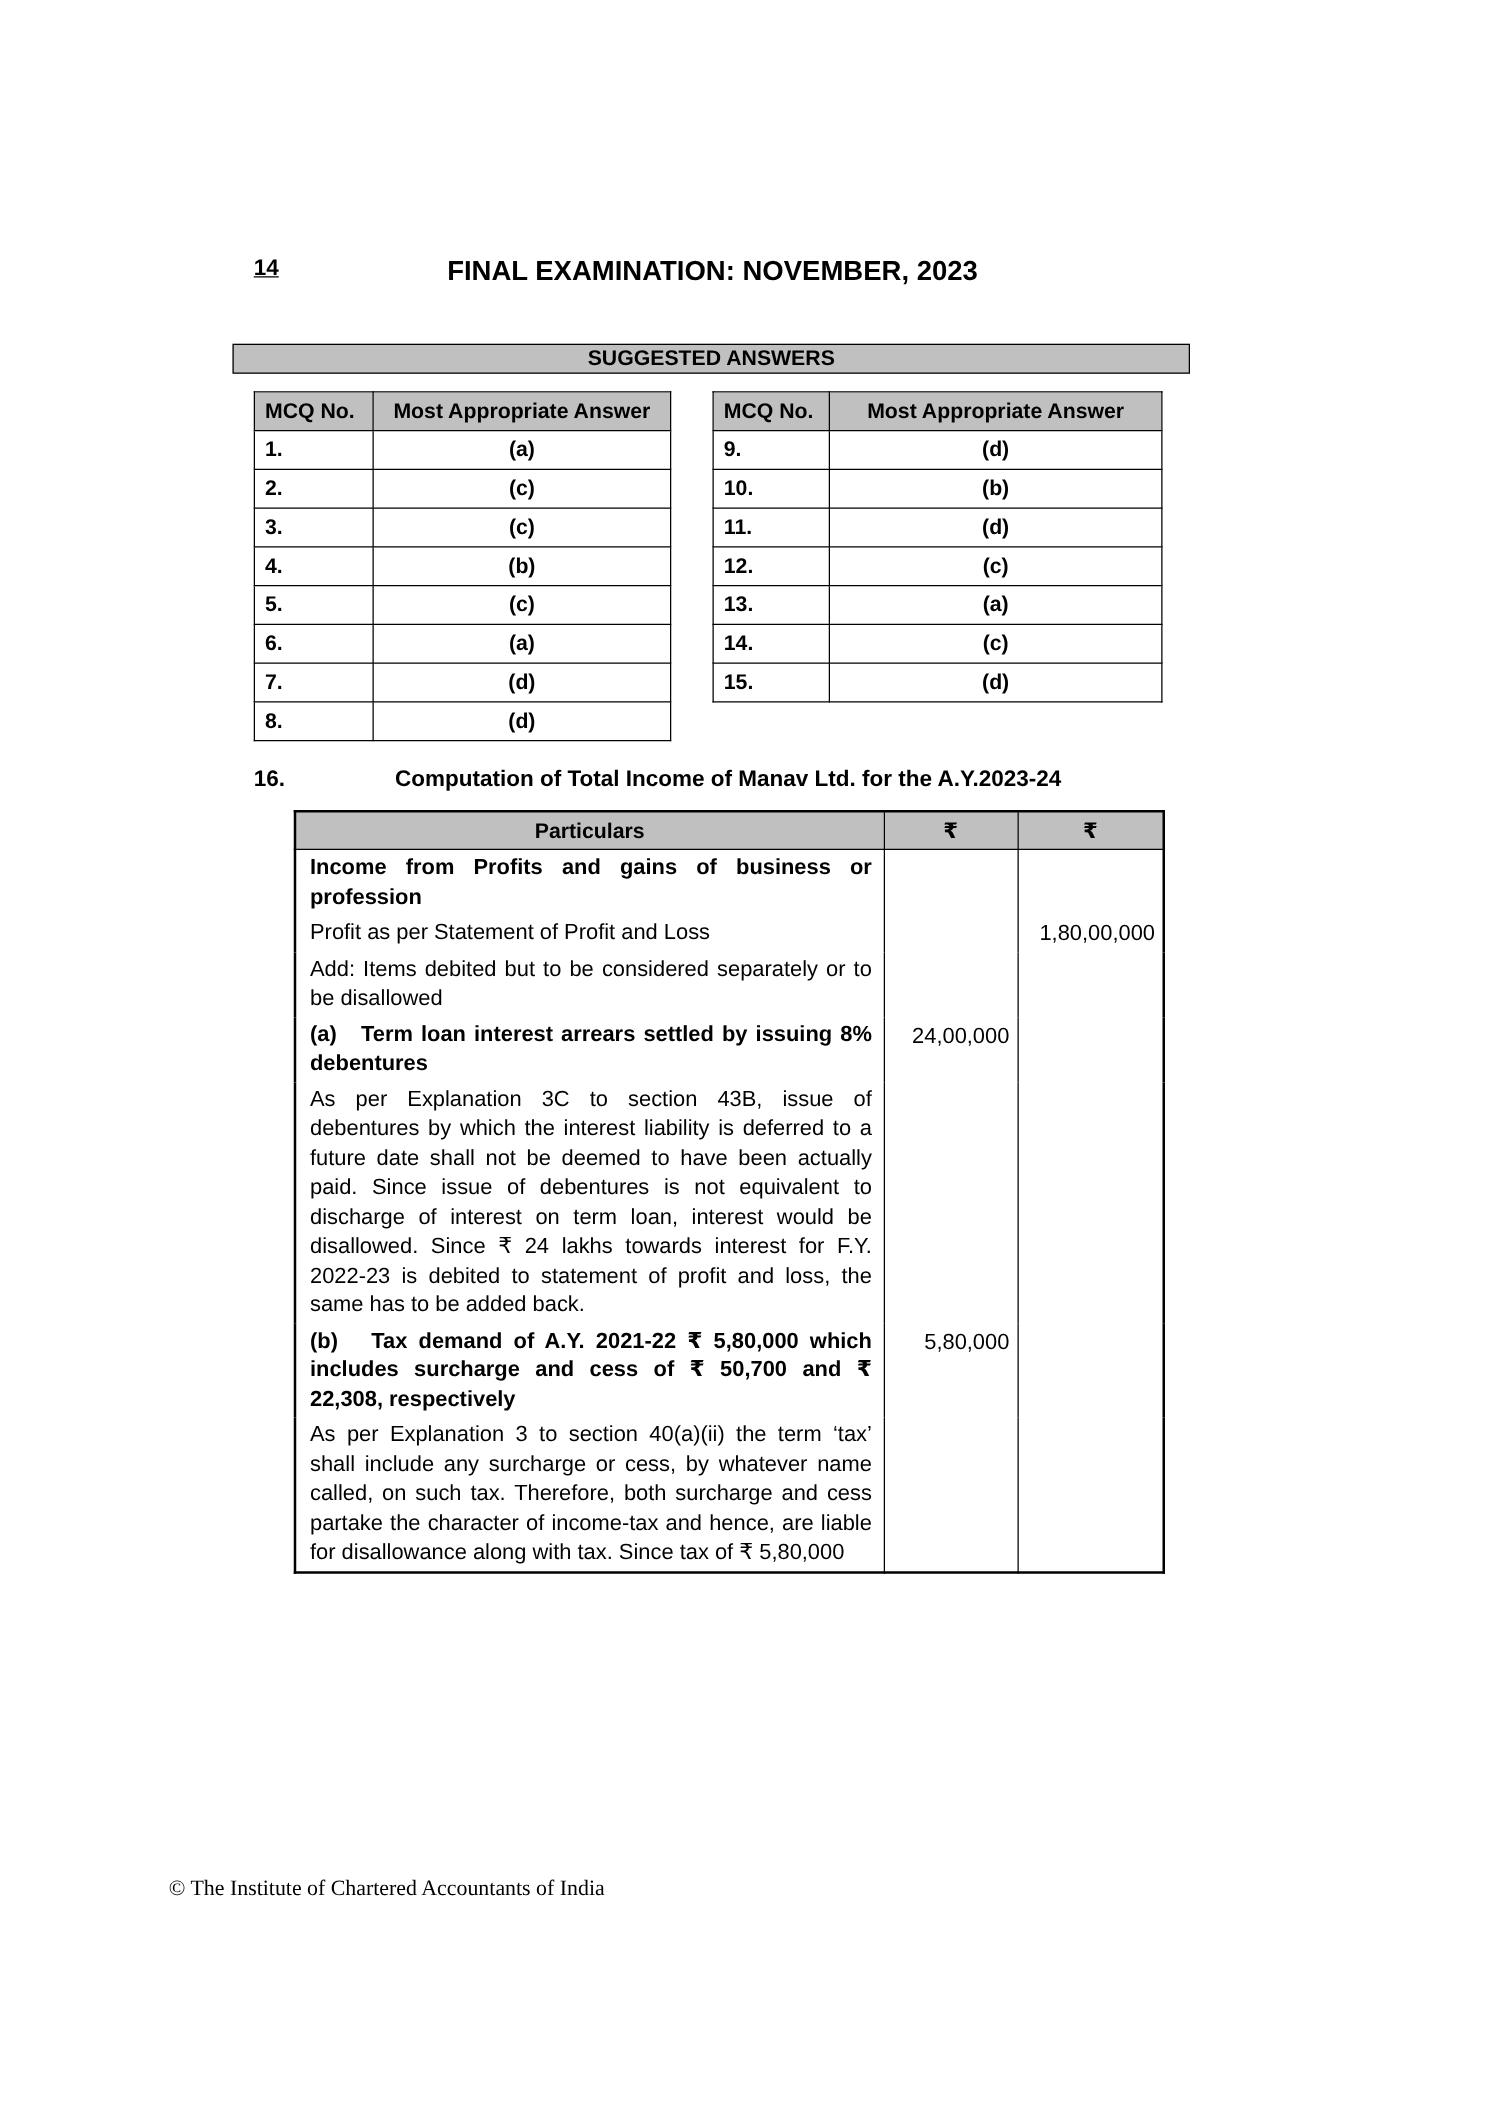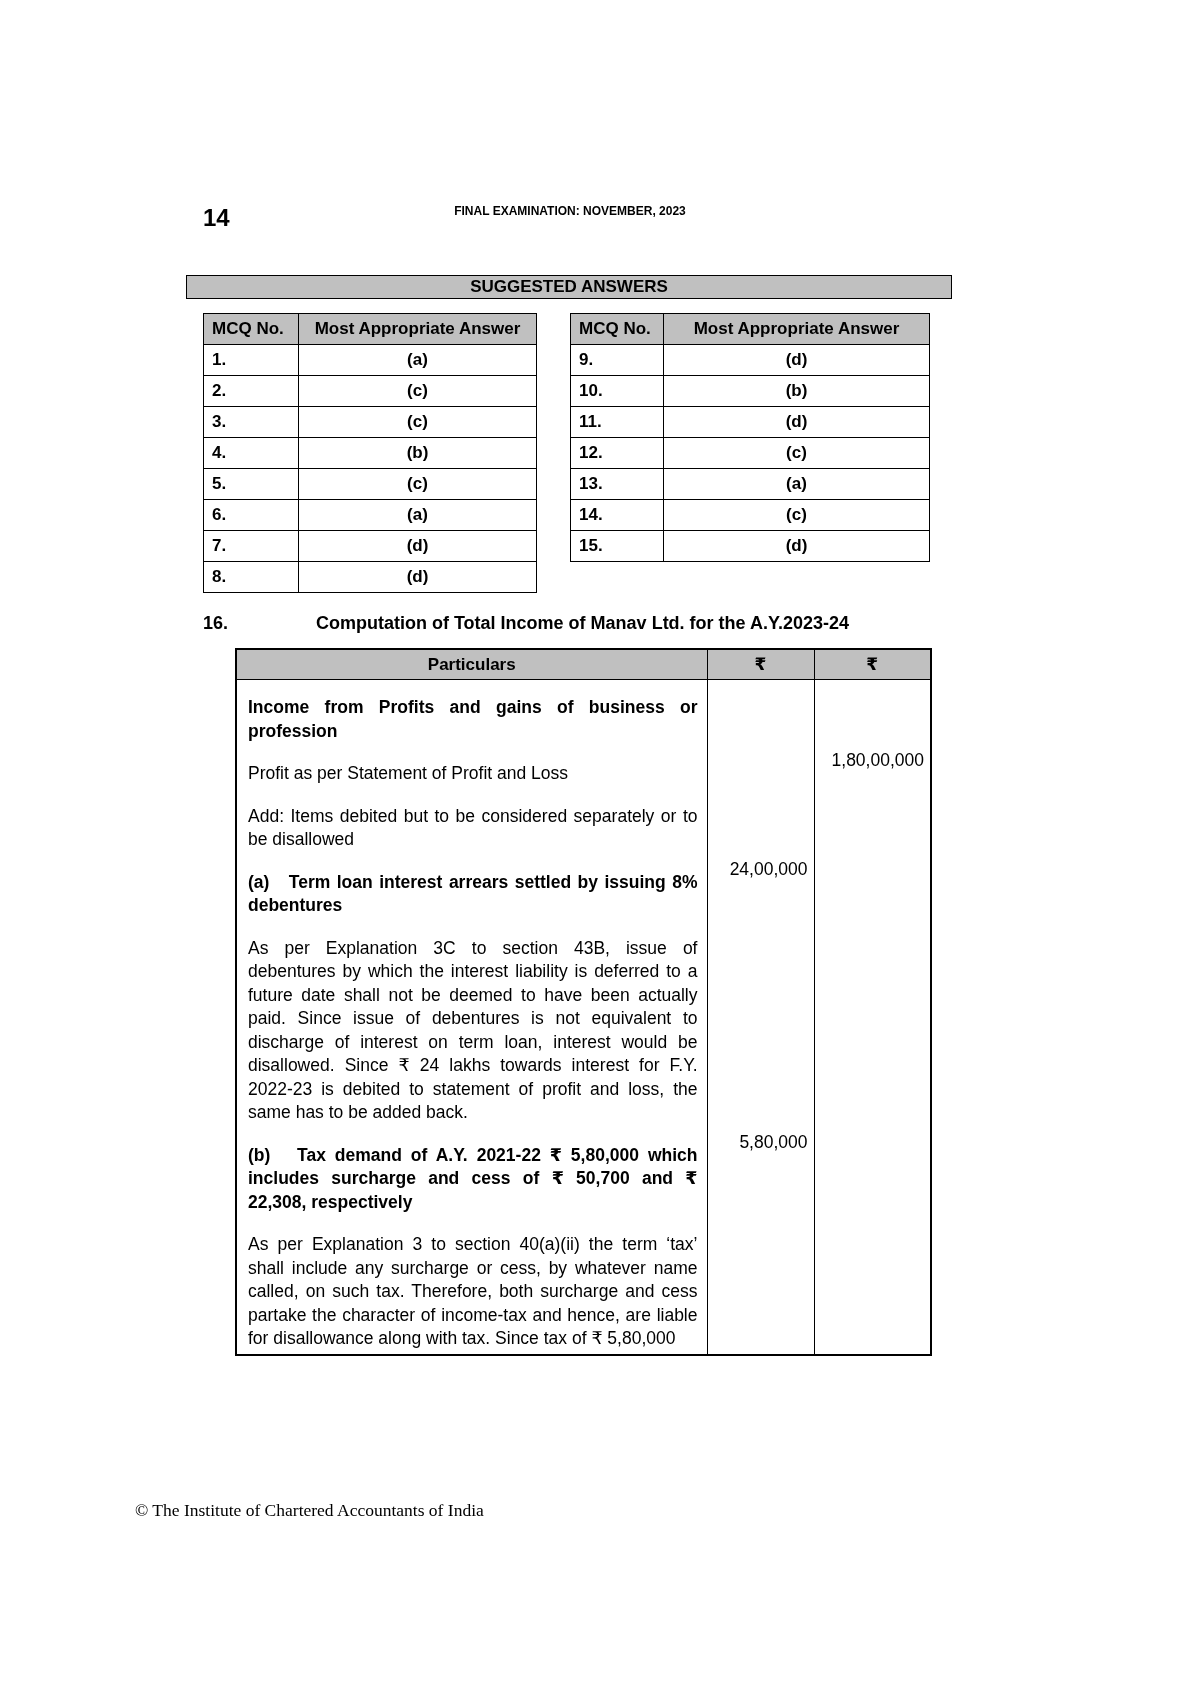--- a/index.html
+++ b/index.html
@@ -8,22 +8,22 @@
     width:1191px;
     height:1684px;
     background:#ffffff;
     font-family:"Liberation Sans","DejaVu Sans",sans-serif;
     color:#000;
     overflow:hidden;
   }
 
   
   .page-header { position:absolute; top:204px; left:203px; width:734px; }
-  .page-num { position:absolute; left:0; top:0; font-size:24px; font-weight:bold; }
-  .header-title { display:block; text-align:center; font-size:12px; font-weight:bold; }
+  .page-num { position:absolute; left:0; top:0; font-size:18px; font-weight:bold;text-decoration:underline; }
+  .header-title { display:block; text-align:center; font-size:22px; font-weight:bold; }
 
   
   .banner {
     position:absolute; top:275px; left:186px; width:764px; height:22px;
     background:#c0c0c0; border:1px solid #000;
     text-align:center; font-size:17px; font-weight:bold; line-height:22px;
   }
 
   
   .mcq-left  { position:absolute; top:313px; left:203px; width:334px; }
@@ -47,21 +47,21 @@
     font-size:17.5px; border:2px solid #000;
   }
   table.comp th {
     border:1px solid #000; background:#c0c0c0;
     font-size:17px; font-weight:bold; height:27px; text-align:center;
   }
   table.comp td {
     border-left:1px solid #000; border-right:1px solid #000;
     vertical-align:top; line-height:23.5px;
   }
-  table.comp td.part { text-align:justify; padding:16px 9px 3px 11px;margin-left:36px; }
+  table.comp td.part { text-align:justify; padding:2px 9px 3px 11px;margin-left:36px; }
   table.comp td.amt  { text-align:right; padding:3px 6px 3px 4px; }
   table.comp .bold   { font-weight:bold; }
   table.comp .italic { }
   col.c-part { width:471px; }
   col.c-amt1 { width:107px; }
   col.c-amt2 { width:117px; }
 
   
   .footer {
     position:absolute; top:1500px; left:135px;

